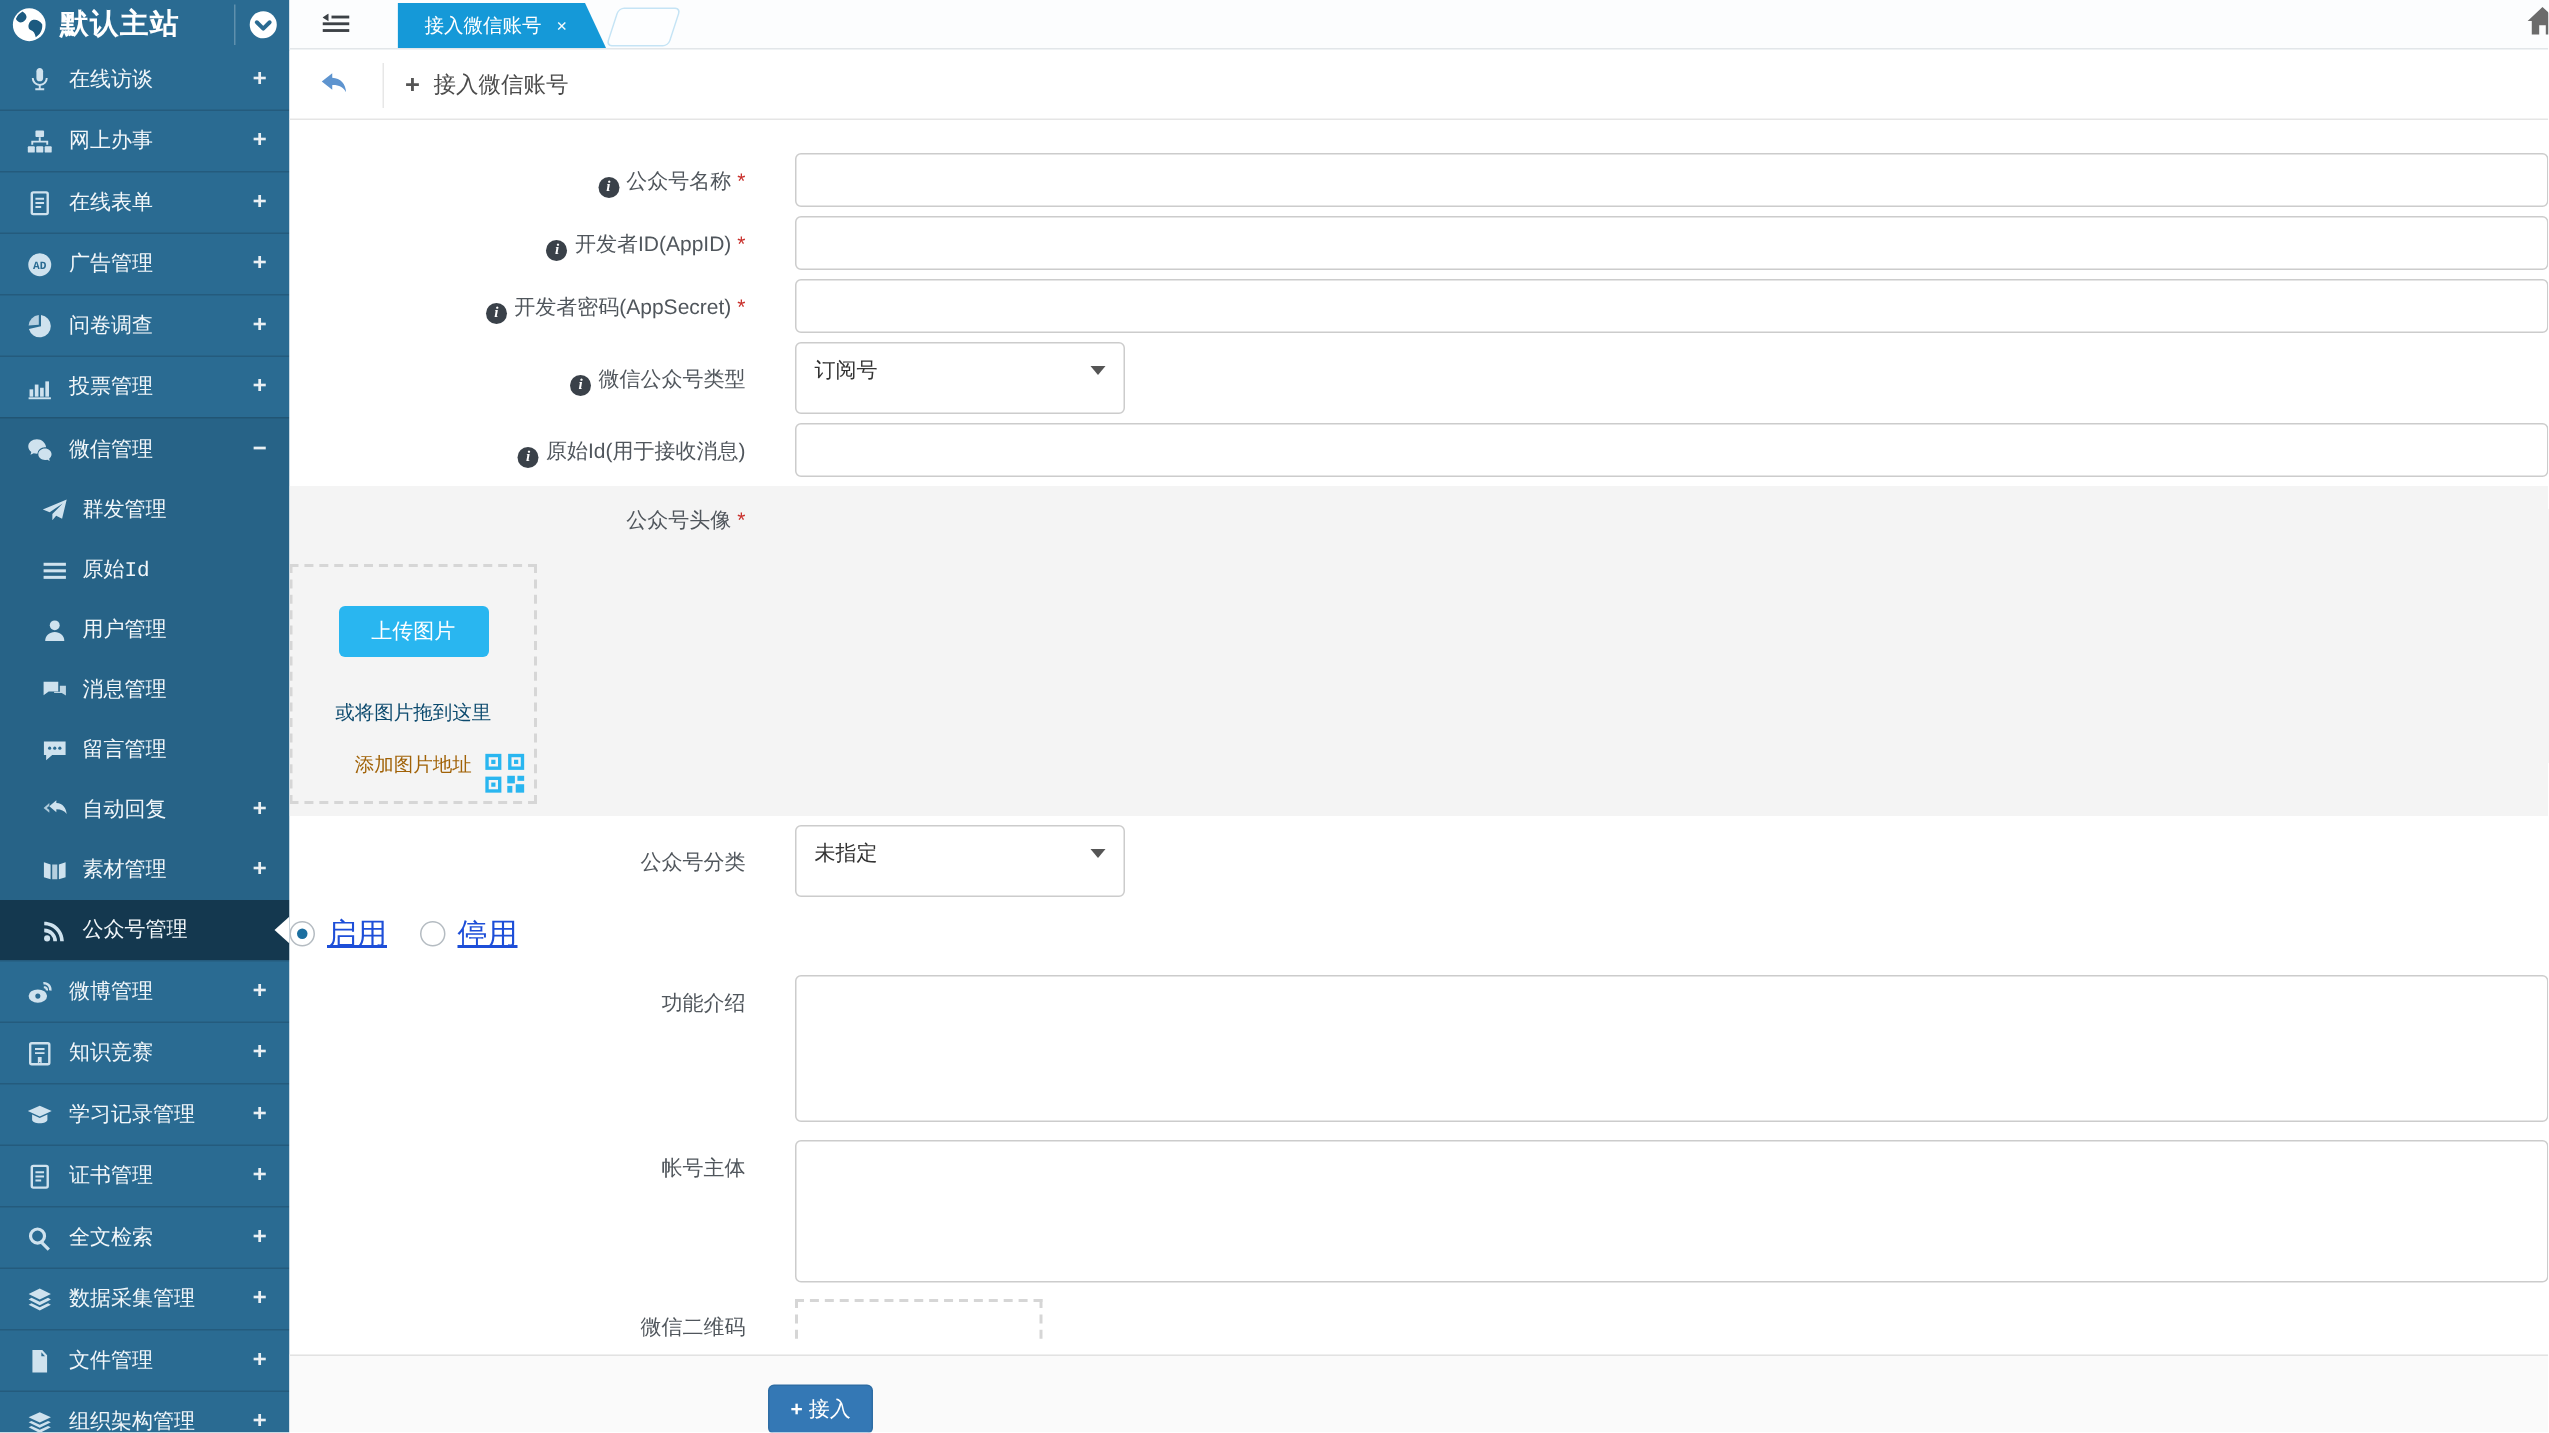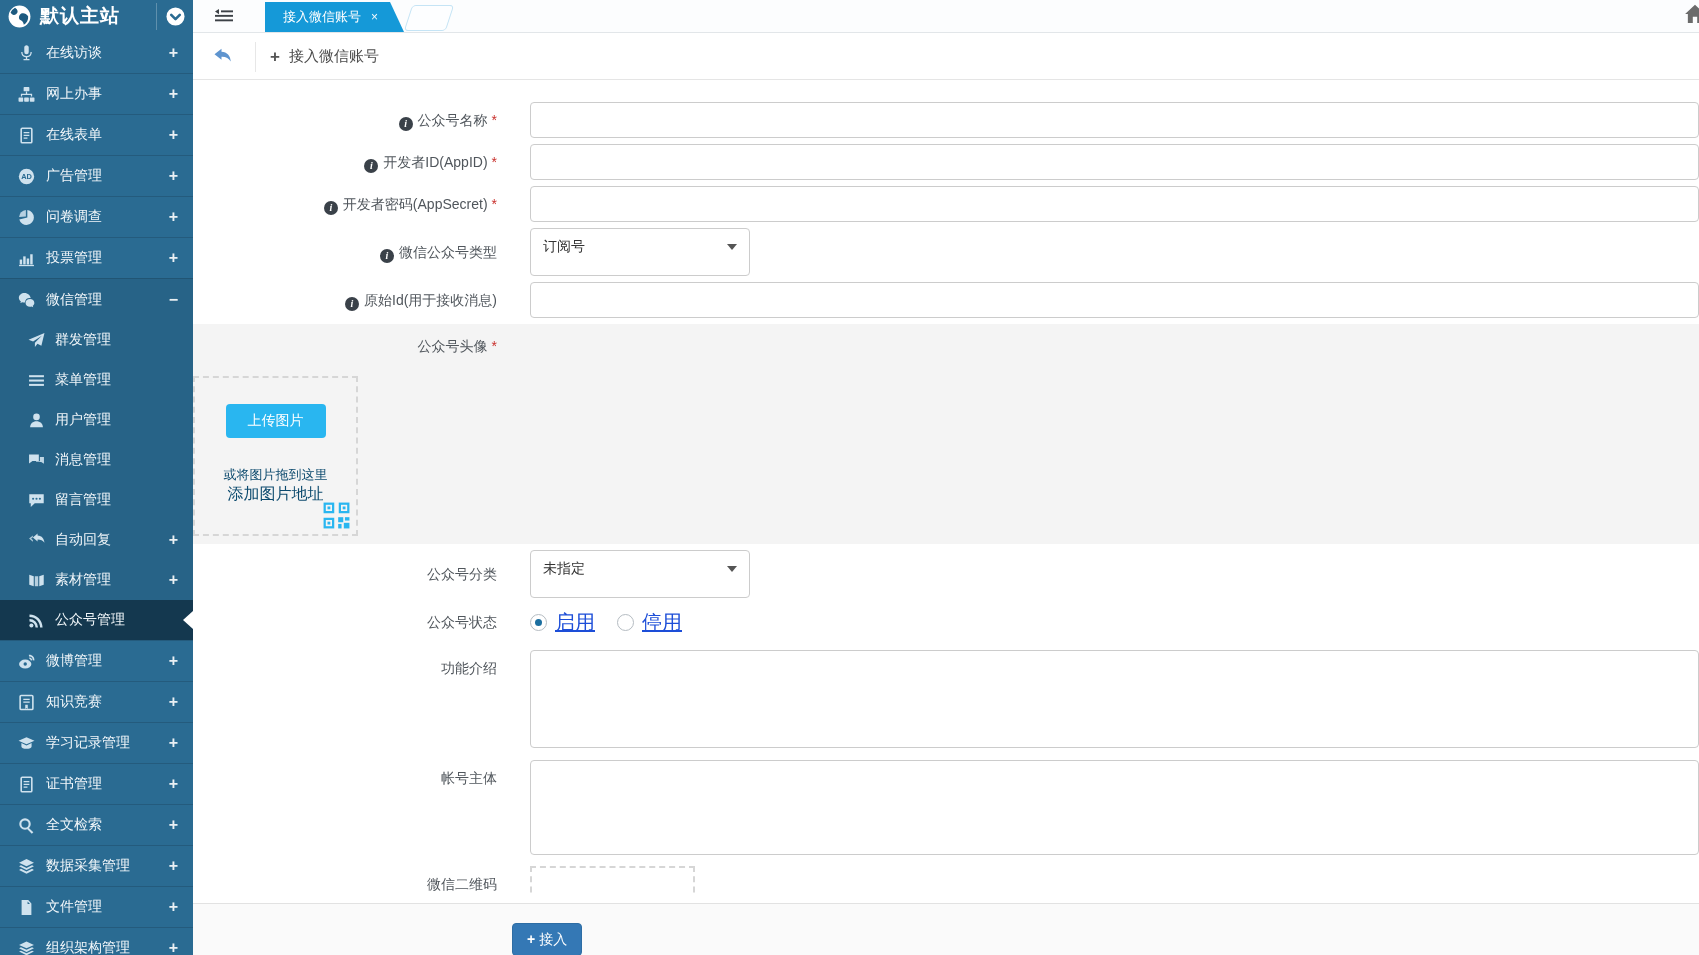--- a/index.html
+++ b/index.html
@@ -9,21 +9,21 @@
 
   
   .sidebar { width:193px; min-width:193px; height:100%; background:#2a6b92; color:#e9f2f8; overflow:hidden; }
   .side-header { height:32px; display:flex; align-items:center; padding:0 8px 0 8px; position:relative; }
   .side-header .logo { width:23px; height:23px; margin-right:9px; flex:none; }
   .side-header .site-title { font-size:19px; font-weight:bold; color:#fff; letter-spacing:1px; flex:1; white-space:nowrap; }
   .side-header .hdr-divider { position:absolute; right:36px; top:3px; bottom:2px; width:1px; background:rgba(255,255,255,.25); }
   .side-header .collapse { width:19px; height:19px; flex:none; cursor:pointer; }
   .snav { width:100%; }
   .sitem { position:relative; height:41px; display:flex; align-items:center; padding-left:18px;
-           border-top:1px solid rgba(0,0,0,.14); cursor:pointer; white-space:nowrap; }
+           border-top:1px solid rgba(0,0,0,.14); cursor:pointer; white-space:nowrap;font-family:Liberation Mono, monospace; }
   .sitem:first-child { border-top:none; }
   .sitem .icn { width:17px; height:17px; margin-right:11px; flex:none; color:#cfe2ee; }
   .sitem .lbl { font-size:14px; color:#f2f7fa; }
   .sitem .suffix { position:absolute; right:15px; font-size:16px; color:rgba(255,255,255,.9); font-weight:bold; }
   .sgroup { background:rgba(0,0,0,.07); border-top:1px solid rgba(0,0,0,.14); }
   .sgroup .sitem.parent { border-top:none; }
   .sitem.sub { height:40px; padding-left:28px; border-top:none; }
   .sitem.sub .icn { margin-right:10px; }
   .sitem.selected { background:#14384f; }
   .sitem.selected::after { content:""; position:absolute; right:0; top:50%; margin-top:-9px;
@@ -70,21 +70,21 @@
   .sel .caret { position:absolute; right:12px; top:15px; border-left:5px solid transparent;
       border-right:5px solid transparent; border-top:6px solid #555; }
 
   .frow.band { background:#f4f4f4; padding:4px 0 8px 0; margin:4px 0 6px 0;flex-direction:column; }
   .upload-box { position:relative; width:165px; min-height:160px; border:2px dashed #d6d6d6;
       text-align:center; padding-top:26px; }
   .upload-box.cut { min-height:170px; border-bottom:none; }
   .upload-btn { display:inline-block; background:#29b6f0; color:#fff; font-size:14px; border:none;
       border-radius:4px; padding:8px 22px; cursor:pointer; }
   .drag-hint { margin-top:28px; font-size:13px; color:#0c4a6e; }
-  .add-url { display:inline-block; font-size:16px; color:#0c4a6e; text-decoration:none; cursor:pointer; }
+  .add-url { display:inline-block; margin-top:17px; font-size:13px; color:#a16207; text-decoration:none; cursor:pointer; }
   .qr-icn { position:absolute; right:6px; bottom:5px; width:27px; height:27px; }
 
   .radio-group { display:flex; align-items:center; height:36px; }
   .radio { position:relative; width:17px; height:17px; border:1px solid #b5bcc2; border-radius:50%;
       background:#fff; cursor:pointer; }
   .radio.checked::after { content:""; position:absolute; left:4px; top:4px; width:7px; height:7px;
       border-radius:50%; background:#1c6fa0; }
   .radio-lbl { font-size:20px; color:#1d4ed8; margin:0 22px 0 8px;text-decoration:underline; }
 
   .footer { position:absolute; left:0; right:0; bottom:0; height:52px; background:#fafafa;
@@ -206,21 +206,21 @@
           <span class="lbl">群发管理</span>
         </div>
         <div class="sitem sub">
           <span class="icn">
               <svg viewBox="0 0 16 16" fill="currentColor">
                 <rect x="1" y="3" width="14" height="1.9"></rect>
                 <rect x="1" y="7.1" width="14" height="1.9"></rect>
                 <rect x="1" y="11.2" width="14" height="1.9"></rect>
               </svg>
             </span>
-          <span class="lbl">菜单管理</span>
+          <span class="lbl">原始Id</span>
         </div>
         <div class="sitem sub">
           <span class="icn">
               <svg viewBox="0 0 16 16" fill="currentColor">
                 <circle cx="8" cy="4.6" r="3.1"></circle>
                 <path d="M2 14.4c0-3.4 2.7-5.6 6-5.6s6 2.2 6 5.6z"></path>
               </svg>
             </span>
           <span class="lbl">用户管理</span>
         </div>
@@ -469,23 +469,20 @@
         <div class="flabel">
           <span>公众号分类</span>
         </div>
         <div class="sel">
           <span>未指定</span>
           <span class="caret"></span>
         </div>
       </div>
 
       <div class="frow" style="margin-bottom:10px;">
-        <div class="flabel">
-          <span>公众号状态</span>
-        </div>
         <div class="radio-group">
           <span class="radio checked"></span>
           <span class="radio-lbl">启用</span>
           <span class="radio"></span>
           <span class="radio-lbl">停用</span>
         </div>
       </div>
 
       <div class="frow align-top" style="margin-bottom:12px;">
         <div class="flabel">

